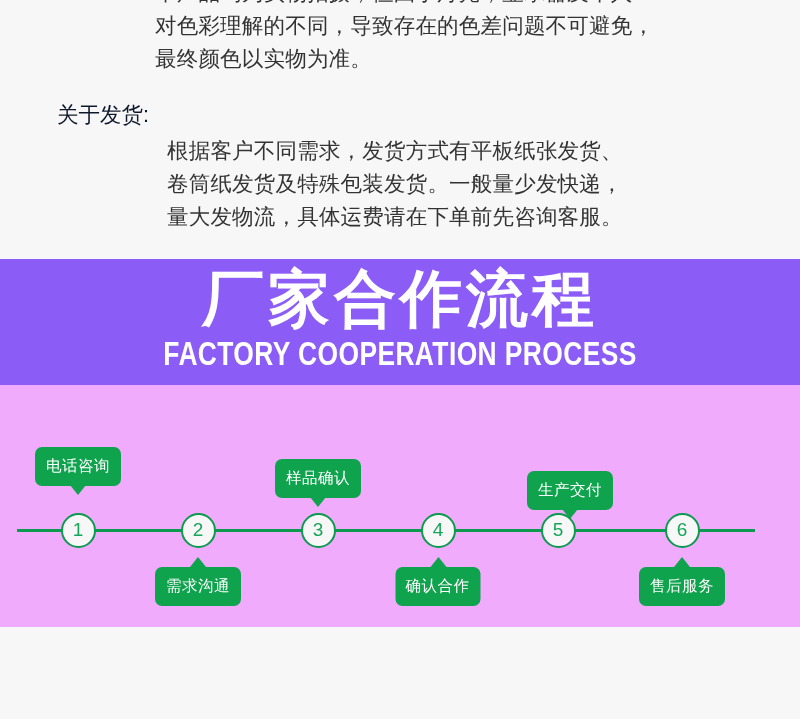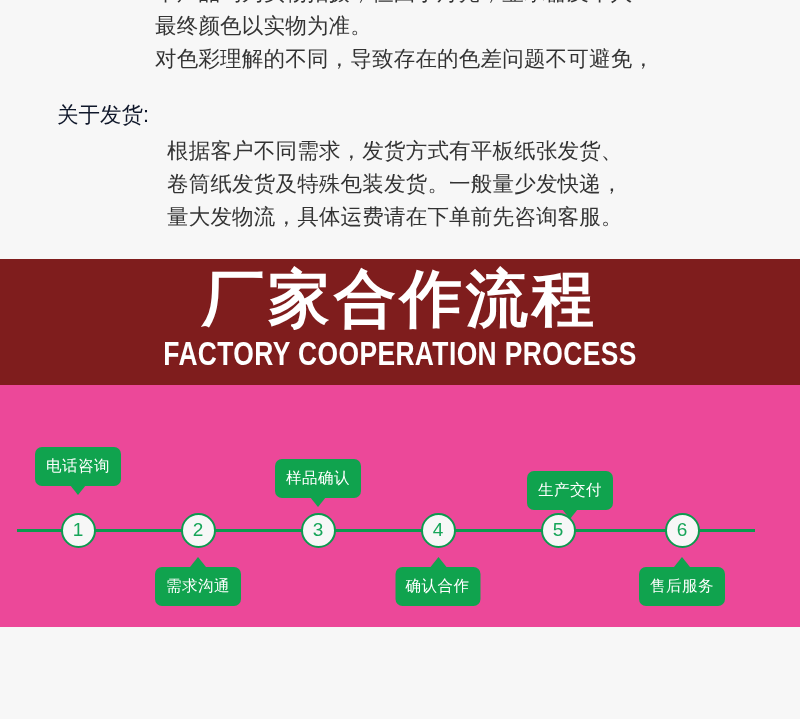--- a/index.html
+++ b/index.html
@@ -54,21 +54,21 @@
   }
   .para-line { display: block; }
 
   
   .banner {
     position: absolute;
     left: 0;
     top: 259px;
     width: 800px;
     height: 126px;
-    background: #7f1d1d;
+    background: #8b5cf6;
     text-align: center;
     overflow: hidden;
   }
   .banner-title-cn {
     position: absolute;
     left: 0;
     top: 4px;
     width: 800px;
     font-size: 62px;
     line-height: 72px;
@@ -92,21 +92,21 @@
     font-family: "Liberation Sans Narrow", "Liberation Sans", sans-serif;
   }
 
   
   .flow {
     position: absolute;
     left: 0;
     top: 385px;
     width: 800px;
     height: 242px;
-    background: #ec4899;
+    background: #f0abfc;
   }
   .flow-line {
     position: absolute;
     left: 17px;
     top: 144px;
     width: 738px;
     height: 3px;
     background: #0b9a4e;
   }
   .node {
@@ -165,22 +165,22 @@
     border-bottom: 10px solid #10a34e;
   }
 </style>
 </head>
 <body>
 
 <div class="text-section">
 
   <div class="para-indent para-clip">
     <span class="para-line">本产品均为实物拍摄，但由于灯光，显示器及个人</span>
+    <span class="para-line">对色彩理解的不同，导致存在的色差问题不可避免，</span>
     <span class="para-line">最终颜色以实物为准。</span>
-    <span class="para-line">对色彩理解的不同，导致存在的色差问题不可避免，</span>
   </div>
 
   <div class="section-label">关于发货:</div>
 
   <div class="para-indent para-ship">
     <span class="para-line">根据客户不同需求，发货方式有平板纸张发货、</span>
     <span class="para-line">卷筒纸发货及特殊包装发货。一般量少发快递，</span>
     <span class="para-line">量大发物流，具体运费请在下单前先咨询客服。</span>
   </div>
 

